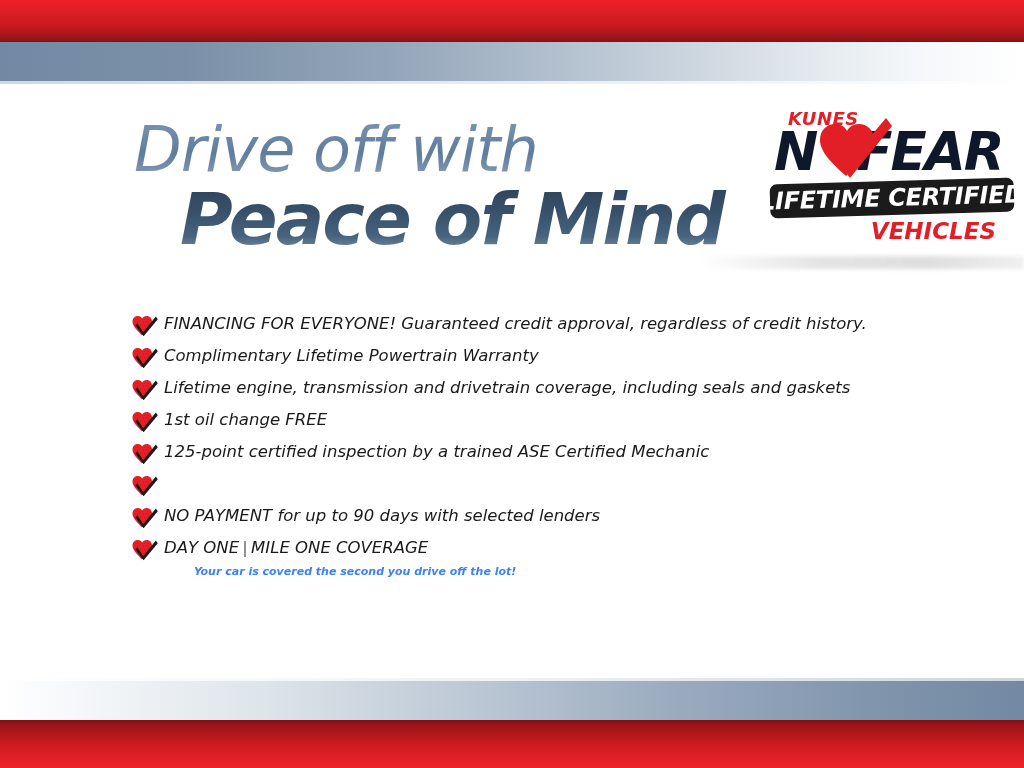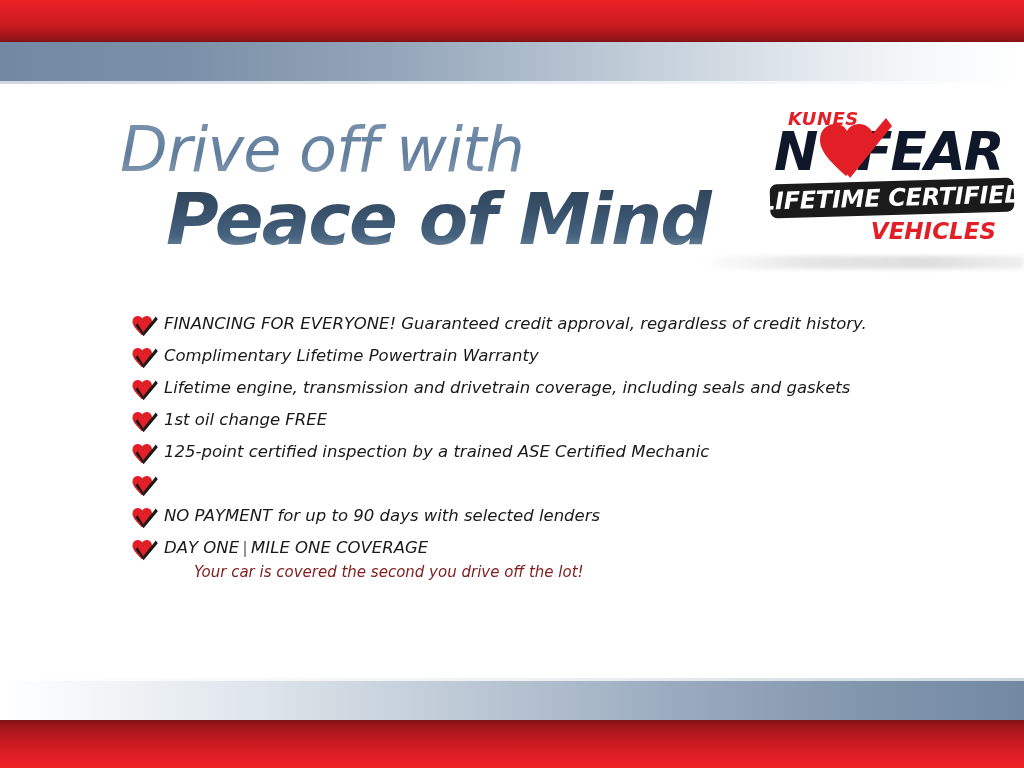--- a/index.html
+++ b/index.html
@@ -34,21 +34,21 @@
   .bot-gray-edge {
     position:absolute; left:0; bottom:87px; width:1024px; height:3px;
     background:linear-gradient(to right, #ffffff 0%, #eef2f5 50%, #ccd6df 100%);
   }
   .bot-red {
     position:absolute; left:0; bottom:0; width:1024px; height:48px;
     background:linear-gradient(to bottom, #7d1114 0%, #991519 10%, #c81a1f 45%, #e31f26 80%, #ee2326 100%);
   }
 
   
-  .headline { position:absolute; left:120px; top:118px; width:600px; }
+  .headline { position:absolute; left:134px; top:118px; width:600px; }
   .line1 {
     font-family:"DejaVu Sans", sans-serif;
     font-style:italic; font-weight:400;
     font-size:62px; line-height:64px;
     letter-spacing:-1px;
     color:#6b87a6;
     background:linear-gradient(to bottom, #7d96b1 0%, #5f7c9c 55%, #8fa3b8 100%);
     -webkit-background-clip:text; background-clip:text;
     -webkit-text-fill-color:transparent; color:transparent;
     text-shadow:none;
@@ -139,23 +139,23 @@
     font-style:italic;
     font-size:16.5px; line-height:24px;
     color:#1a1a1a;
     white-space:nowrap;
   }
   .bt-strong { font-weight:400; }
   .bt-normal { font-weight:400; }
   .bt-sep { font-weight:700; color:#8b8b8b; padding:0 3px; }
   .bullet-sub {
     font-family:"DejaVu Sans", sans-serif;
-    font-style:italic; font-weight:400;
-    font-size:15px; line-height:24px;
-    color:#7f1d1d;
+    font-style:italic; font-weight:700;
+    font-size:11px; line-height:24px;
+    color:#3b82f6;
     padding-left:30px;
     white-space:nowrap;
   }
 </style>
 </head>
 <body>
 
 <div class="page">
 
   <div class="top-red"></div>

